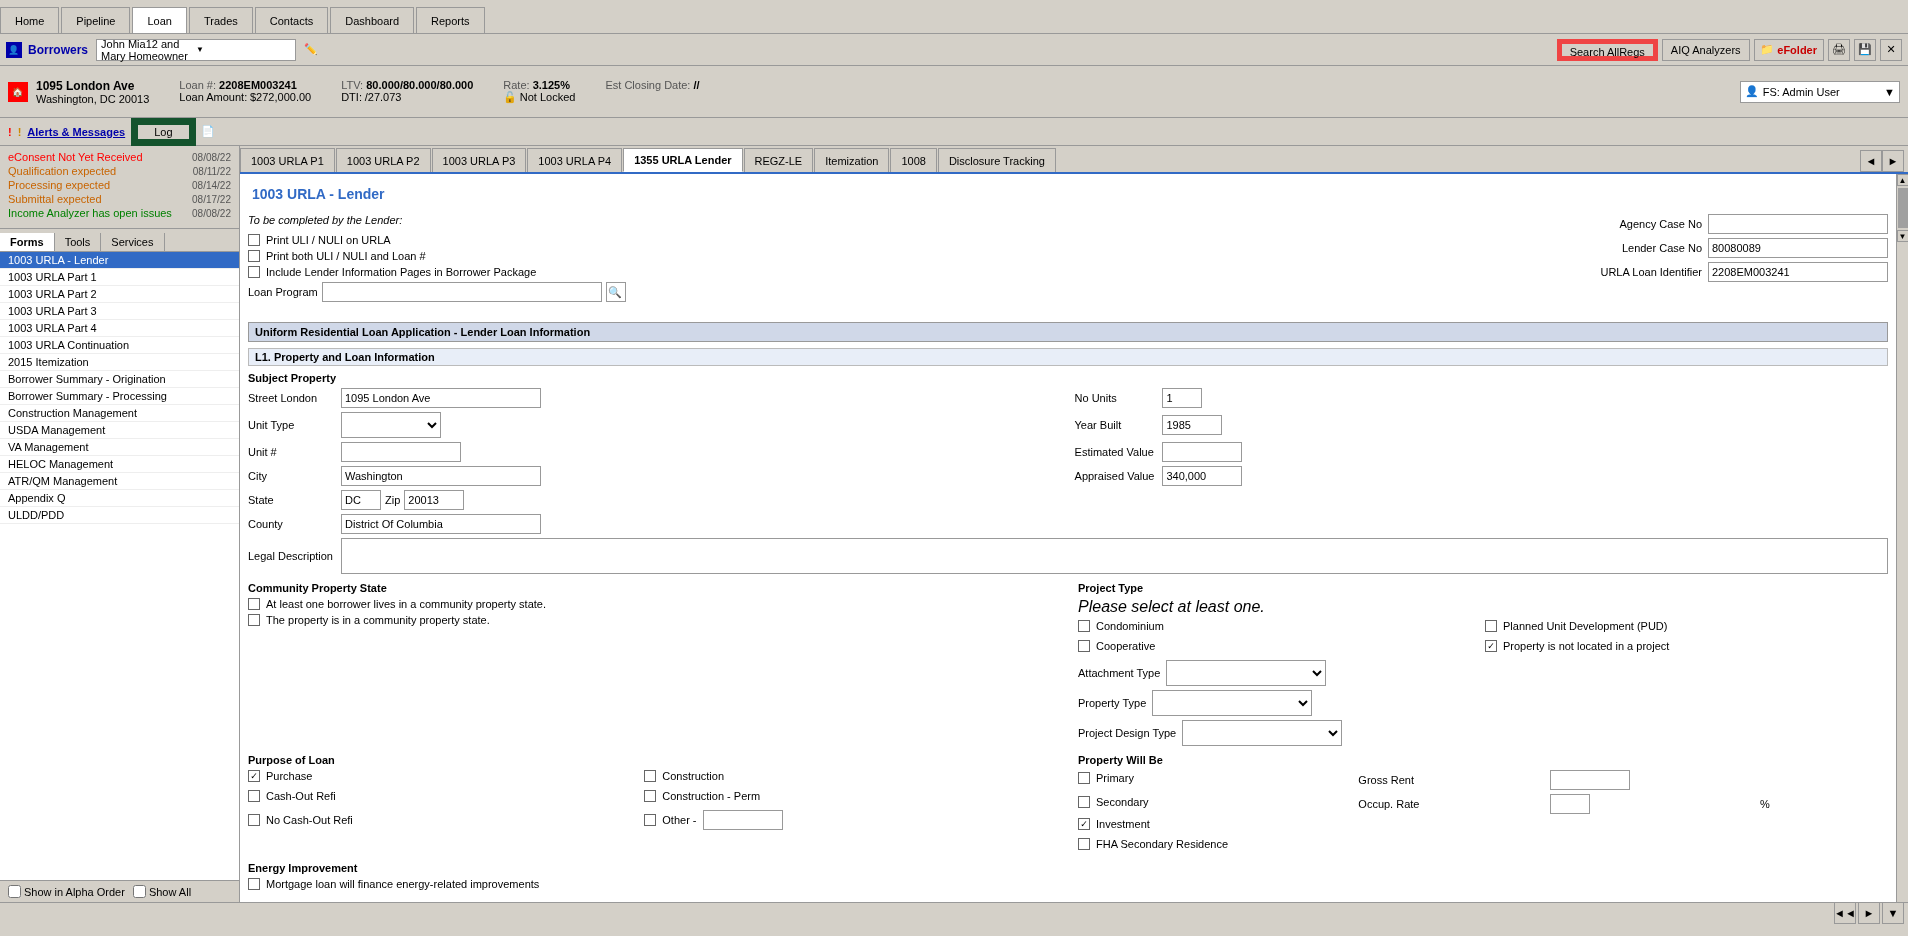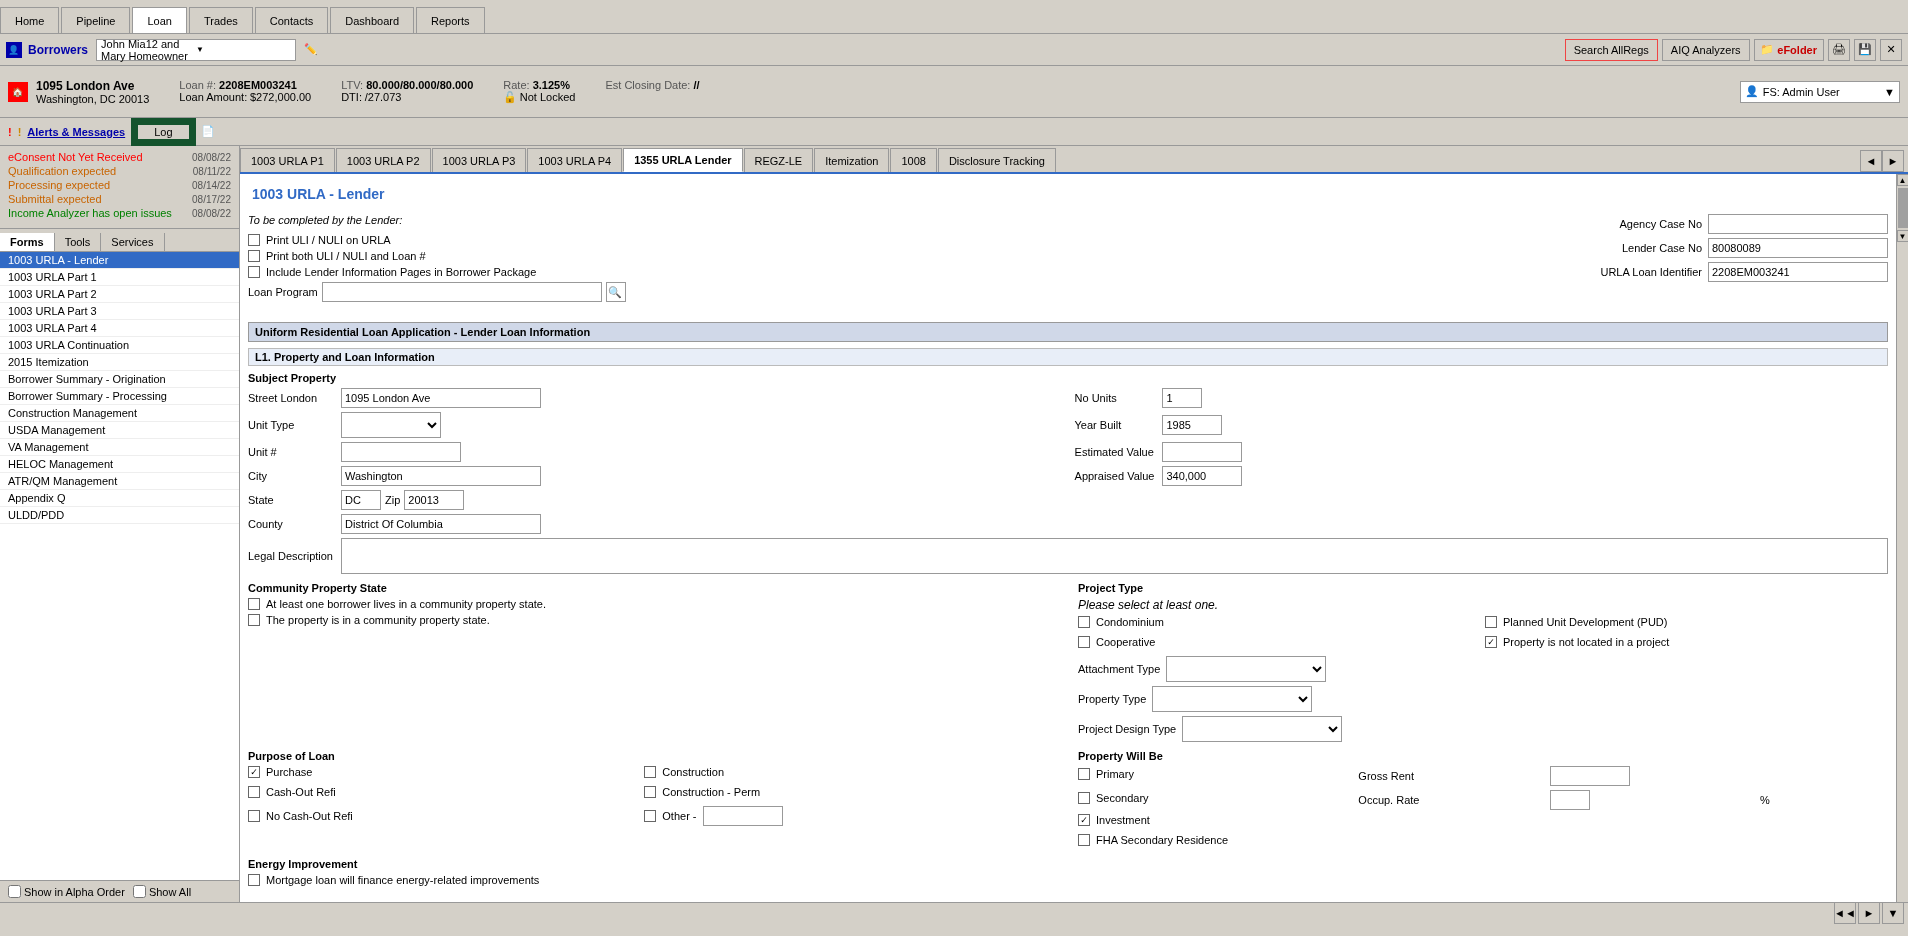--- a/index.html
+++ b/index.html
@@ -12,21 +12,21 @@
     
     
     .borrower-bar { display: flex; align-items: center; background: #d4d0c8; padding: 3px 6px; border-bottom: 1px solid #999; height: 32px; }
     .borrower-icon { width: 16px; height: 16px; background: #00a; color: white; font-size: 9px; display: flex; align-items: center; justify-content: center; margin-right: 6px; font-weight: bold; }
     .borrower-label { font-weight: bold; color: #00a; margin-right: 8px; font-size: 12px; }
     .borrower-dropdown { display: flex; align-items: center; background: white; border: 1px solid #999; padding: 2px 4px; min-width: 200px; height: 22px; cursor: pointer; }
     .borrower-dropdown span { flex: 1; }
     .borrower-dropdown .arrow { font-size: 8px; }
     .edit-icon { margin-left: 8px; color: #555; cursor: pointer; }
     .borrower-right { margin-left: auto; display: flex; align-items: center; gap: 4px; }
-    .btn-search { background: #d4d0c8; border: 1px solid #ef4444; padding: 2px 8px; cursor: pointer; height: 22px; }
+    .btn-search { background: #d4d0c8; border: 5px solid #ef4444; padding: 2px 8px; cursor: pointer; height: 22px; }
     .btn-aiq { background: #d4d0c8; border: 1px solid #999; padding: 2px 8px; cursor: pointer; height: 22px; }
     .efolder-btn { display: flex; align-items: center; gap: 3px; background: #d4d0c8; border: 1px solid #999; padding: 2px 6px; cursor: pointer; height: 22px; color: #c80000; font-weight: bold; }
     .icon-btn { background: #d4d0c8; border: 1px solid #999; width: 22px; height: 22px; display: flex; align-items: center; justify-content: center; cursor: pointer; }
     
     
     .property-bar { display: flex; align-items: center; background: #d4d0c8; padding: 4px 8px; border-bottom: 1px solid #999; height: 52px; }
     .prop-icon { width: 20px; height: 20px; background: red; color: white; font-size: 9px; display: flex; align-items: center; justify-content: center; margin-right: 8px; }
     .prop-address { }
     .prop-address .line1 { font-weight: bold; font-size: 12px; }
     .prop-address .line2 { font-size: 11px; }
@@ -385,21 +385,21 @@
               <div class="checkbox"></div>
               <label>At least one borrower lives in a community property state.</label>
             </div>
             <div class="checkbox-row">
               <div class="checkbox"></div>
               <label>The property is in a community property state.</label>
             </div>
           </div>
           <div class="project-col">
             <div style="font-weight:bold; margin-bottom:4px;">Project Type</div>
-            <div style="font-style:italic; margin-bottom:4px; font-size:12px;">Please select at least one.</div>
+            <div style="font-style:italic; margin-bottom:4px; font-size:16px;">Please select at least one.</div>
             <div style="display:grid; grid-template-columns:1fr 1fr; gap:4px;">
               <div class="checkbox-row">
                 <div class="checkbox"></div>
                 <label>Condominium</label>
               </div>
               <div class="checkbox-row">
                 <div class="checkbox"></div>
                 <label>Planned Unit Development (PUD)</label>
               </div>
               <div class="checkbox-row">

